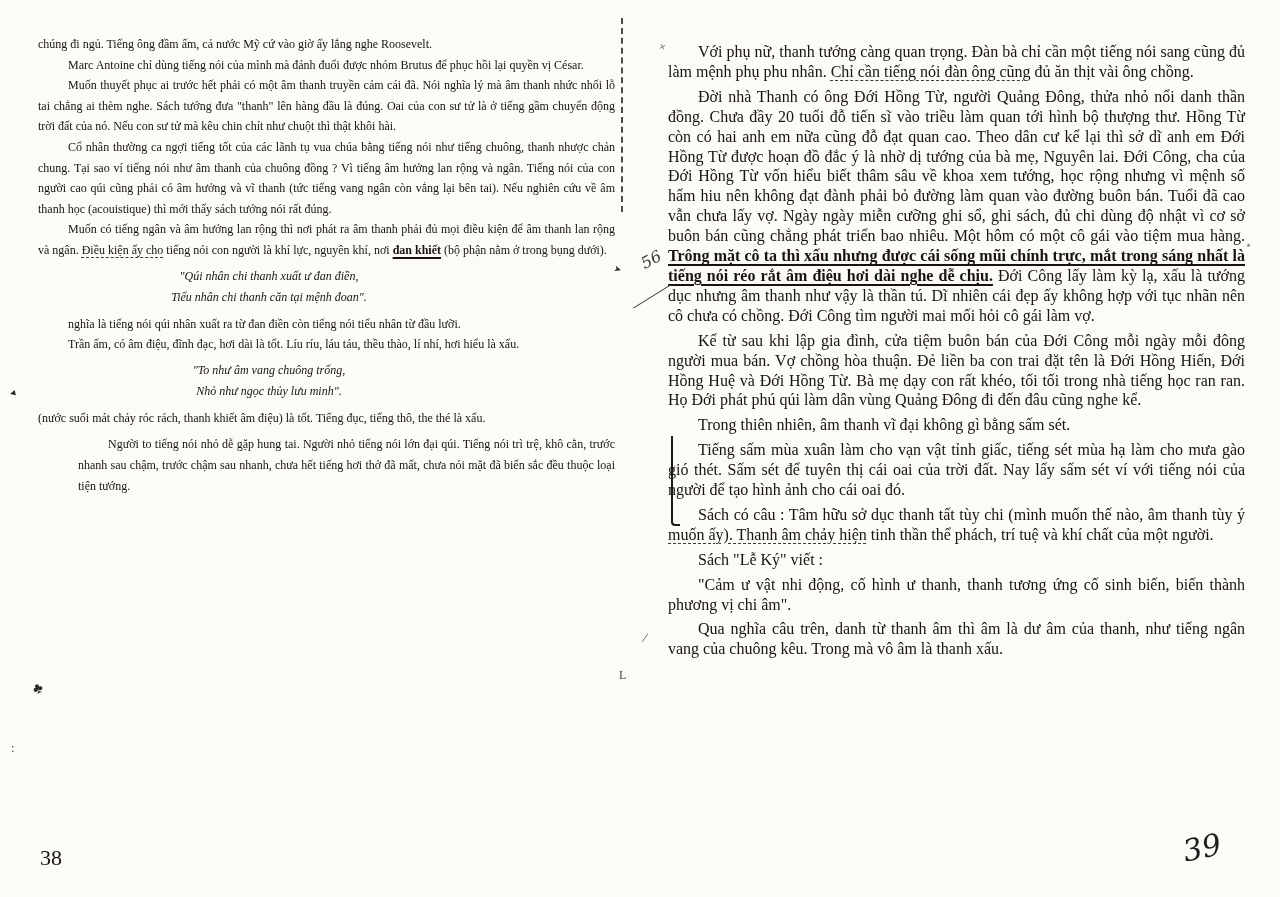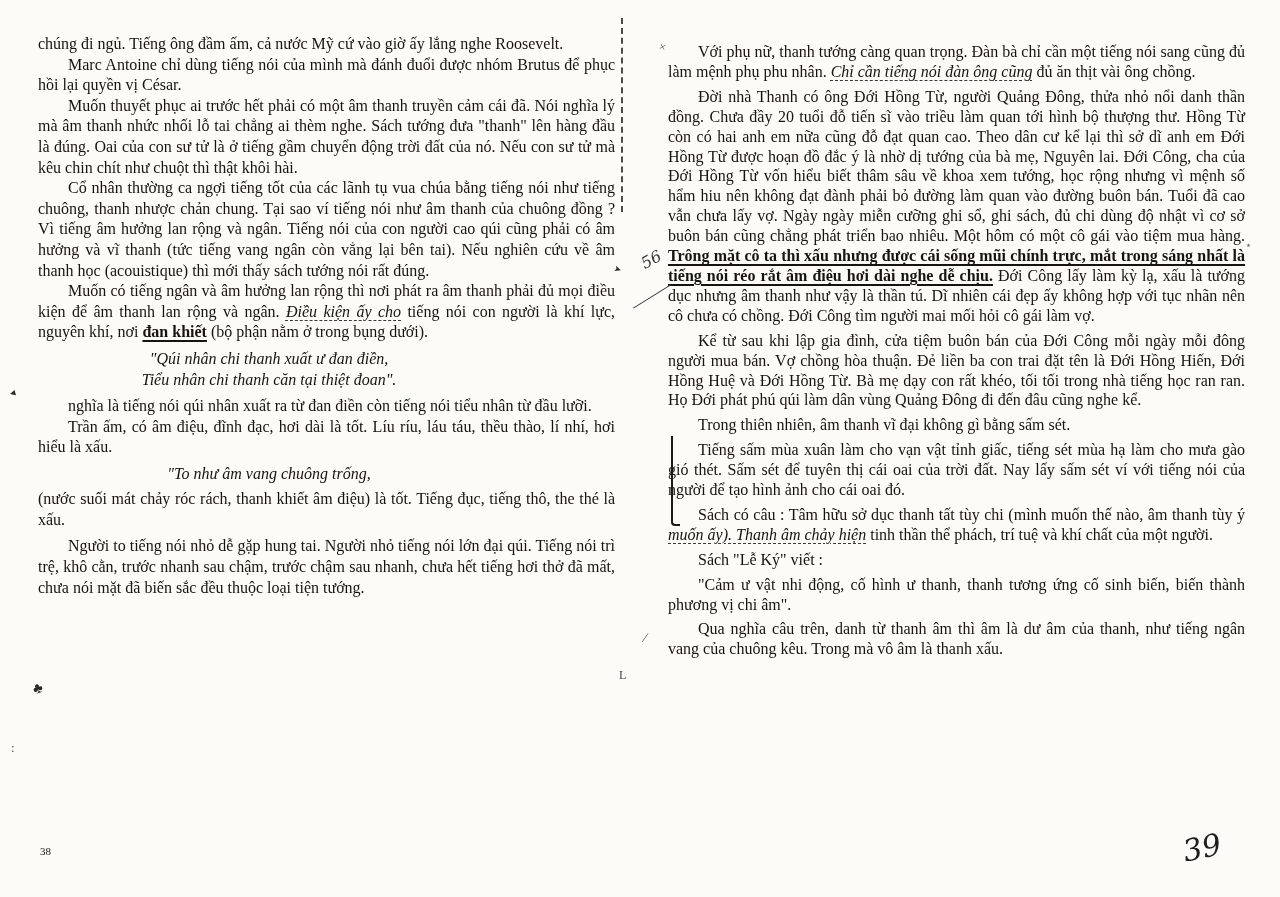--- a/index.html
+++ b/index.html
@@ -4,33 +4,33 @@
 <title>Document</title>
 <style>
   html, body { margin:0; padding:0; background:#f3f1ec; }
   .scan {
     position:relative; width:1280px; height:897px; overflow:hidden;
     background:#fcfbf7;
     font-family:"Liberation Serif","DejaVu Serif",serif;
     color:#17140f;
   }
   .page { position:absolute; text-align:justify; }
-  .page-left  { left:38px;  top:34px; width:577px; font-size:16px; line-height:20.6px; }
+  .page-left  { left:38px;  top:34px; width:577px; font-size:12px; line-height:20.6px; }
   .page-right { left:668px; top:42px; width:577px; font-size:16px; line-height:19.9px; }
   .para { margin:0; }
   .page-right .para { margin:0 0 5px 0; }
   .ind { text-indent:30px; }
-  .gap-top { margin-top:6px; }
+  .gap-top { margin-top:6px;margin-left:40px; }
   .quote {
     font-style:italic; text-align:center;
     margin:5px 115px 5px 0; line-height:21.5px;
   }
   .u      { text-decoration:underline; text-decoration-thickness:1.5px; text-underline-offset:3px;font-weight:bold; }
-  .u-dash { text-decoration:underline; text-decoration-style:dashed; text-decoration-thickness:1.2px; text-underline-offset:3px; text-decoration-color:#3a3a3a;font-style:italic; }
-  .pageno-left { position:absolute; left:40px; top:845px; font-size:11px; }
+  .u-dash { text-decoration:underline; text-decoration-style:dashed; text-decoration-thickness:1.2px; text-underline-offset:3px; text-decoration-color:#3a3a3a; }
+  .pageno-left { position:absolute; left:40px; top:845px; font-size:22px; }
   .pageno-right {
     position:absolute; left:1183px; top:830px; font-size:30px;
     font-style:italic; transform:rotate(-12deg); color:#1d1d1d;
     font-family:"DejaVu Serif",serif;
   }
   .fold-line {
     position:absolute; left:621px; top:18px; height:194px; width:0;
     border-left:2px dashed #2e2c28; opacity:.85;
   }
   .margin-note {
@@ -62,26 +62,27 @@
 <div class="scan">
 
   <div class="page page-left">
     <p class="para">chúng đi ngủ. Tiếng ông đầm ấm, cả nước Mỹ cứ vào giờ ấy lắng nghe Roosevelt.</p>
     <p class="para ind">Marc Antoine chỉ dùng tiếng nói của mình mà đánh đuổi được nhóm Brutus để phục hồi lại quyền vị César.</p>
     <p class="para ind">Muốn thuyết phục ai trước hết phải có một âm thanh truyền cảm cái đã. Nói nghĩa lý mà âm thanh nhức nhối lỗ tai chẳng ai thèm nghe. Sách tướng đưa "thanh" lên hàng đầu là đúng. Oai của con sư tử là ở tiếng gầm chuyển động trời đất của nó. Nếu con sư tử mà kêu chin chít như chuột thì thật khôi hài.</p>
     <p class="para ind">Cổ nhân thường ca ngợi tiếng tốt của các lãnh tụ vua chúa bằng tiếng nói như tiếng chuông, thanh nhược chản chung. Tại sao ví tiếng nói như âm thanh của chuông đồng ? Vì tiếng âm hưởng lan rộng và ngân. Tiếng nói của con người cao qúi cũng phải có âm hưởng và vĩ thanh (tức tiếng vang ngân còn vẳng lại bên tai). Nếu nghiên cứu về âm thanh học (acouistique) thì mới thấy sách tướng nói rất đúng.</p>
     <p class="para ind"><span>Muốn có tiếng ngân và âm hưởng lan rộng thì nơi phát ra âm thanh phải đủ mọi điều kiện để âm thanh lan rộng và ngân. </span><span class="u-dash">Điều kiện ấy cho</span><span> tiếng nói con người là khí lực, nguyên khí, nơi </span><span class="u">đan khiết</span><span> (bộ phận nằm ở trong bụng dưới).</span></p>
     <div class="quote">
       <div>"Qúi nhân chi thanh xuất ư đan điền,</div>
-      <div>Tiểu nhân chi thanh căn tại thiệt đoan".</div>
+      <div>Tiểu nhân chi thanh căn tại mệnh đoan".</div>
     </div>
     <p class="para ind">nghĩa là tiếng nói qúi nhân xuất ra từ đan điền còn tiếng nói tiểu nhân từ đầu lưỡi.</p>
     <p class="para ind">Trần ấm, có âm điệu, đĩnh đạc, hơi dài là tốt. Líu ríu, láu táu, thều thào, lí nhí, hơi hiểu là xấu.</p>
     <div class="quote">
       <div>"To như âm vang chuông trống,</div>
+      <div>Nhỏ như ngọc thủy lưu minh".</div>
     </div>
     <p class="para">(nước suối mát chảy róc rách, thanh khiết âm điệu) là tốt. Tiếng đục, tiếng thô, the thé là xấu.</p>
     <p class="para ind gap-top">Người to tiếng nói nhỏ dễ gặp hung tai. Người nhỏ tiếng nói lớn đại qúi. Tiếng nói trì trệ, khô cằn, trước nhanh sau chậm, trước chậm sau nhanh, chưa hết tiếng hơi thở đã mất, chưa nói mặt đã biến sắc đều thuộc loại tiện tướng.</p>
   </div>
 
   <div class="page page-right">
     <p class="para ind"><span>Với phụ nữ, thanh tướng càng quan trọng. Đàn bà chỉ cần một tiếng nói sang cũng đủ làm mệnh phụ phu nhân. </span><span class="u-dash">Chỉ cần tiếng nói đàn ông cũng</span><span> đủ ăn thịt vài ông chồng.</span></p>
     <p class="para ind"><span>Đời nhà Thanh có ông Đới Hồng Từ, người Quảng Đông, thửa nhỏ nổi danh thần đồng. Chưa đầy 20 tuổi đỗ tiến sĩ vào triều làm quan tới hình bộ thượng thư. Hồng Từ còn có hai anh em nữa cũng đỗ đạt quan cao. Theo dân cư kể lại thì sở dĩ anh em Đới Hồng Từ được hoạn đồ đắc ý là nhờ dị tướng của bà mẹ, Nguyên lai. Đới Công, cha của Đới Hồng Từ vốn hiểu biết thâm sâu về khoa xem tướng, học rộng nhưng vì mệnh số hẩm hiu nên không đạt đành phải bỏ đường làm quan vào đường buôn bán. Tuổi đã cao vẫn chưa lấy vợ. Ngày ngày miễn cưỡng ghi sổ, ghi sách, đủ chi dùng độ nhật vì cơ sở buôn bán cũng chẳng phát triển bao nhiêu. Một hôm có một cô gái vào tiệm mua hàng. </span><span class="u">Trông mặt cô ta thì xấu nhưng được cái sống mũi chính trực, mắt trong sáng nhất là tiếng nói réo rắt âm điệu hơi dài nghe dễ chịu.</span><span> Đới Công lấy làm kỳ lạ, xấu là tướng dục nhưng âm thanh như vậy là thần tú. Dĩ nhiên cái đẹp ấy không hợp với tục nhãn nên cô chưa có chồng. Đới Công tìm người mai mối hỏi cô gái làm vợ.</span></p>
     <p class="para ind">Kể từ sau khi lập gia đình, cửa tiệm buôn bán của Đới Công mỗi ngày mỗi đông người mua bán. Vợ chồng hòa thuận. Đẻ liền ba con trai đặt tên là Đới Hồng Hiến, Đới Hồng Huệ và Đới Hồng Từ. Bà mẹ dạy con rất khéo, tối tối trong nhà tiếng học ran ran. Họ Đới phát phú qúi làm dân vùng Quảng Đông đi đến đâu cũng nghe kể.</p>
     <p class="para ind">Trong thiên nhiên, âm thanh vĩ đại không gì bằng sấm sét.</p>

